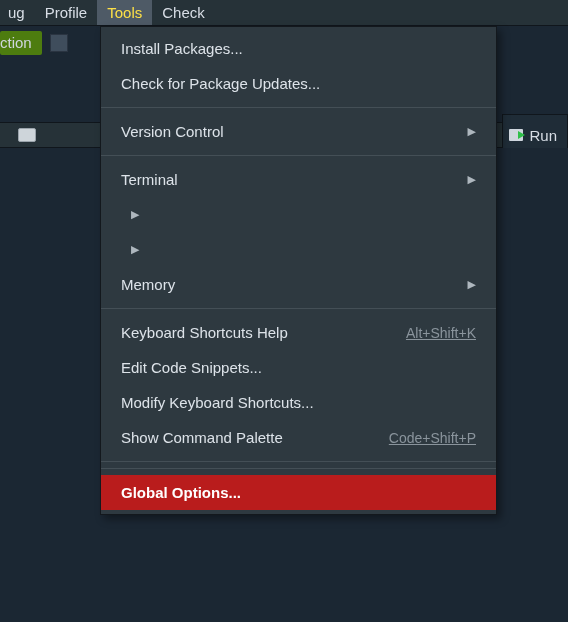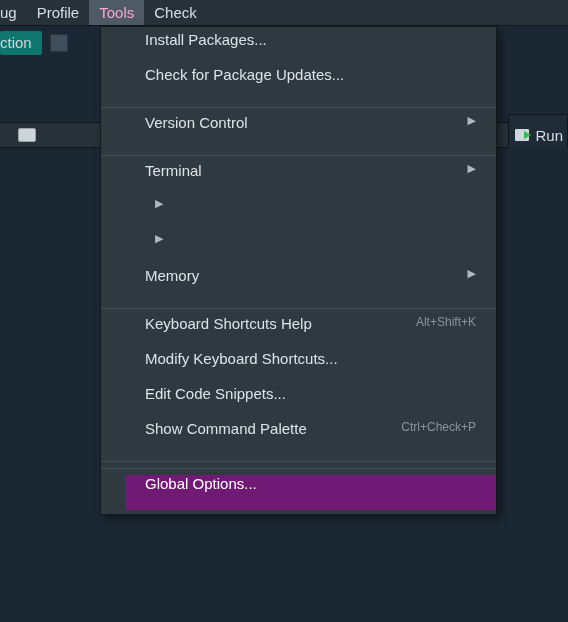--- a/index.html
+++ b/index.html
@@ -13,45 +13,45 @@
     overflow: hidden;
     position: relative;
   }
   .menubar {
     position: absolute;
     top: 0; left: 0; right: 0;
     height: 26px;
     background: #263238;
     display: flex;
     align-items: stretch;
-    padding-left: 0;
+    padding-left: 8px;
     border-bottom: 1px solid #10161c;
   }
   .menubar-item {
     display: flex;
     align-items: center;
     padding: 0 10px;
     color: #d8dee6;
     cursor: default;
   }
   .menubar-item.partial-left { padding-left: 0; padding-right:10px; }
   .menubar-item.open {
     background: #4e5a66;
-    color: #f9a8d4;
+    color: #fde047;
   }
   .secondbar {
     position: absolute;
     top: 27px; left: 0; right: 0;
     height: 31px;
     background: #1b2733;
     display: flex;
     align-items: center;
   }
   .sec-btn {
-    background: #0f766e;
+    background: #4d7c0f;
     color: #cfd6de;
     height: 24px;
     display: flex;
     align-items: center;
     padding: 0 10px;
     border-radius: 2px;
     margin-right: 6px;
   }
   .sec-btn.partial { padding-left:0; }
   .sec-square {
@@ -77,21 +77,21 @@
     border-radius: 2px;
     margin-left: 18px;
   }
   .right-tab {
     position: absolute;
     right: 0;
     height: 42px;
     display: flex;
     align-items: center;
     background: #1f2c37;
-    padding: 0 4px 0 6px;
+    padding: 0 10px 0 6px;
     border: 1px solid #10161c;
     color: #d8dee6;
   }
   .run-icon {
     width: 14px; height: 12px;
     background: #cfd6de;
     border-radius: 1px;
     position: relative;
     margin-right: 6px;
   }
@@ -114,33 +114,33 @@
     top: 26px;
     left: 100px;
     width: 397px;
     background: #2e3940;
     border: 1px solid #13181d;
     box-shadow: 4px 4px 8px rgba(0,0,0,0.4);
     padding: 4px 0;
   }
   .menu-item {
     display: flex;
-    align-items: flex-start;
+    align-items: center;
     height: 35px;
     padding: 0 20px 0 20px;
     color: #dde3e9;
     position: relative;
-    margin-left: 24px;
   }
   .menu-item .label { flex: 1; }
-  .menu-item .shortcut { color: #8a949c; font-size: 12px; }
+  .menu-item .shortcut { color: #8a949c; font-size: 14px; text-decoration: underline; }
   .menu-item .arrow { color: #aeb7be; font-size: 11px; margin-left: 10px; }
   .menu-item.highlighted {
-    background: #701a75;
+    background: #b91c1c;
     color: #ffffff;
+    font-weight: bold;
   }
   .menu-sep {
     height: 1px;
     background: #444f56;
     margin: 6px 0;
   }
 </style>
 </head>
 <body>
 
@@ -198,28 +198,28 @@
     <span class="arrow">▶</span>
   </div>
 
   <div class="menu-sep"></div>
 
   <div class="menu-item">
     <span class="label">Keyboard Shortcuts Help</span>
     <span class="shortcut">Alt+Shift+K</span>
   </div>
   <div class="menu-item">
+    <span class="label">Edit Code Snippets...</span>
+  </div>
+  <div class="menu-item">
     <span class="label">Modify Keyboard Shortcuts...</span>
   </div>
   <div class="menu-item">
-    <span class="label">Edit Code Snippets...</span>
-  </div>
-  <div class="menu-item">
     <span class="label">Show Command Palette</span>
-    <span class="shortcut">Ctrl+Check+P</span>
+    <span class="shortcut">Code+Shift+P</span>
   </div>
 
   <div class="menu-sep"></div>
 
 
   <div class="menu-sep"></div>
 
   <div class="menu-item highlighted">
     <span class="label">Global Options...</span>
   </div>

